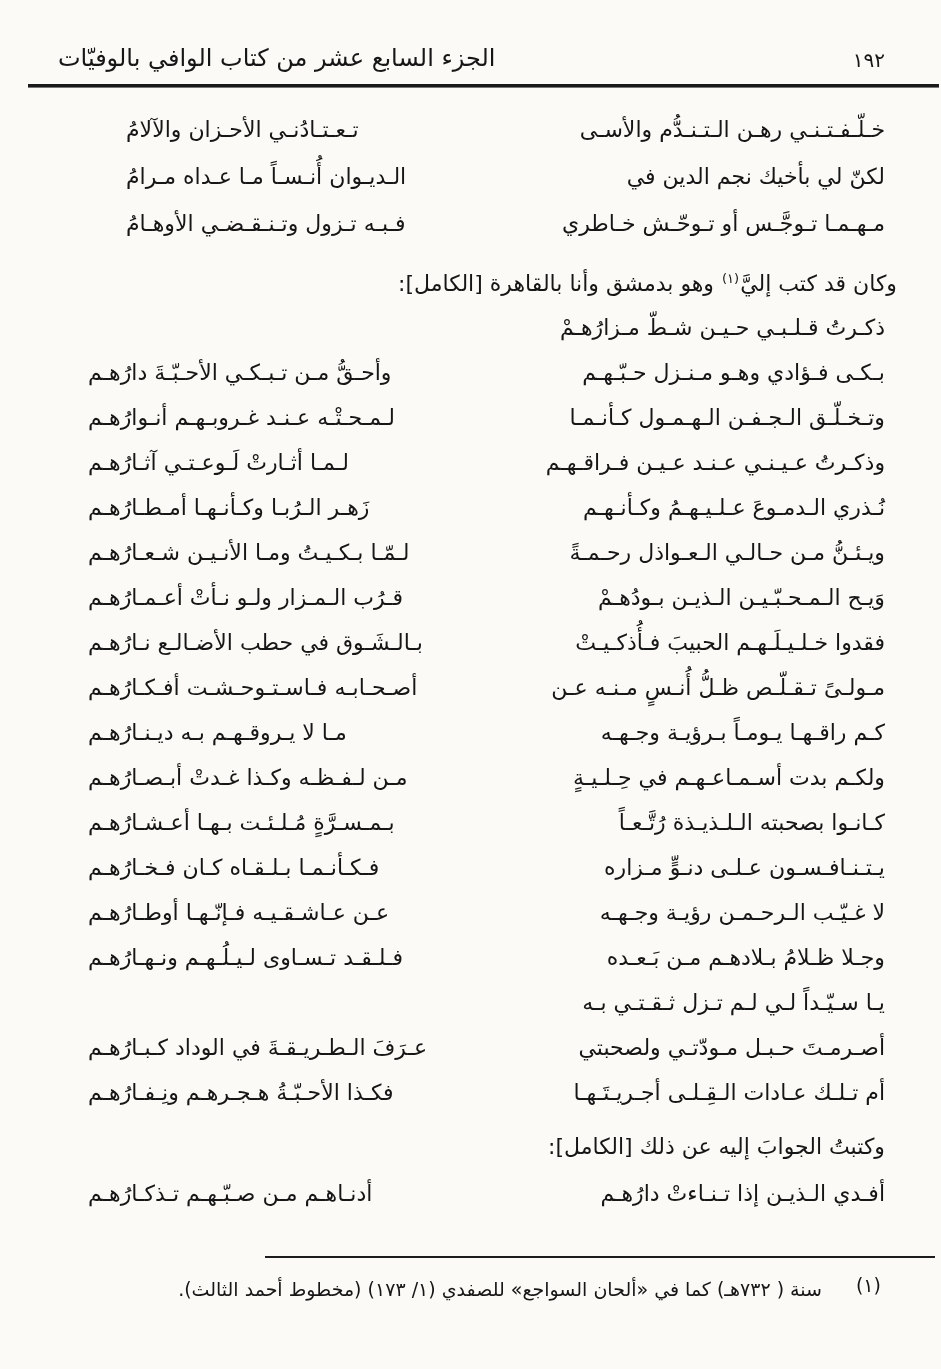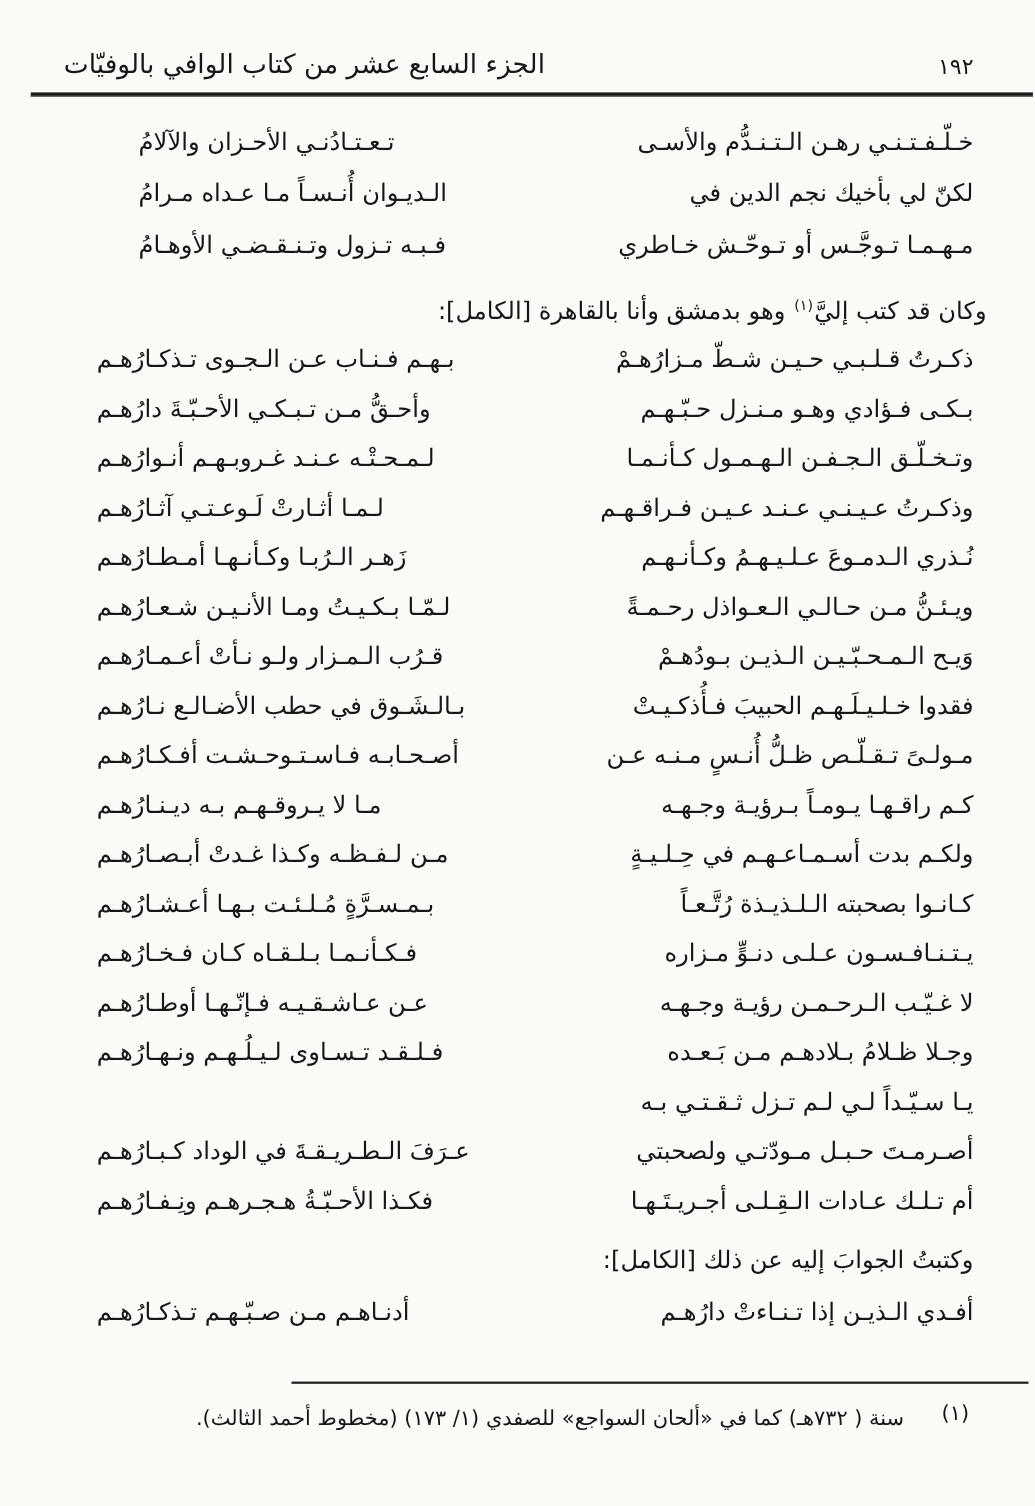--- a/index.html
+++ b/index.html
@@ -85,21 +85,20 @@
         <span class="hemistich sadr">مـهـمـا تـوجَّـس أو تـوحّـش خـاطري</span>
         <span class="hemistich ajuz">فـبـه تـزول وتـنـقـضـي الأوهـامُ</span>
       </div>
     </div>
 
   <p class="prose prose1"><span>وكان قد كتب إليَّ</span><sup class="fn-ref">(١)</sup><span> وهو بدمشق وأنا بالقاهرة [الكامل]:</span></p>
 
   <div class="poem poem2">
       <div class="verse">
         <span class="hemistich sadr">ذكـرتُ قـلـبـي حـيـن شـطّ مـزارُهـمْ</span>
-        <span class="hemistich ajuz">بـهـم فـنـاب عـن الـجـوى تـذكـارُهـم</span>
       </div>
       <div class="verse">
         <span class="hemistich sadr">بـكـى فـؤادي وهـو مـنـزل حـبّـهـم</span>
         <span class="hemistich ajuz">وأحـقُّ مـن تـبـكـي الأحـبّـةَ دارُهـم</span>
       </div>
       <div class="verse">
         <span class="hemistich sadr">وتـخـلّـق الـجـفـن الـهـمـول كـأنـمـا</span>
         <span class="hemistich ajuz">لـمـحـتْـه عـنـد غـروبـهـم أنـوارُهـم</span>
       </div>
       <div class="verse">

